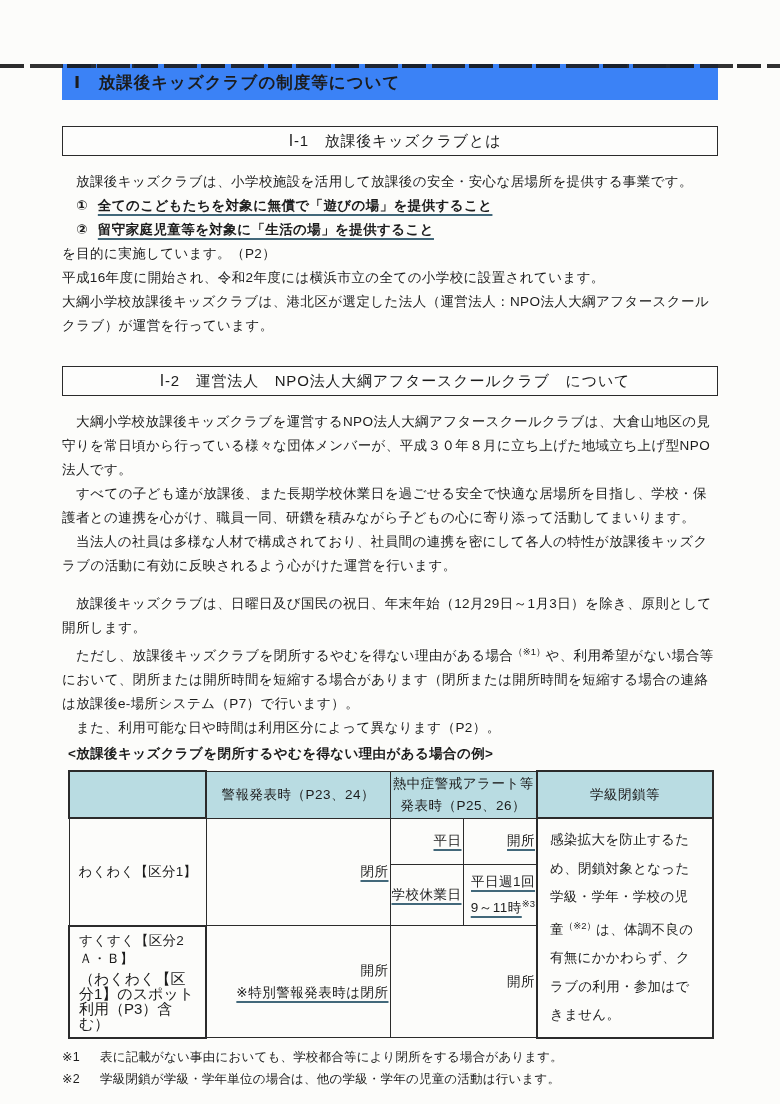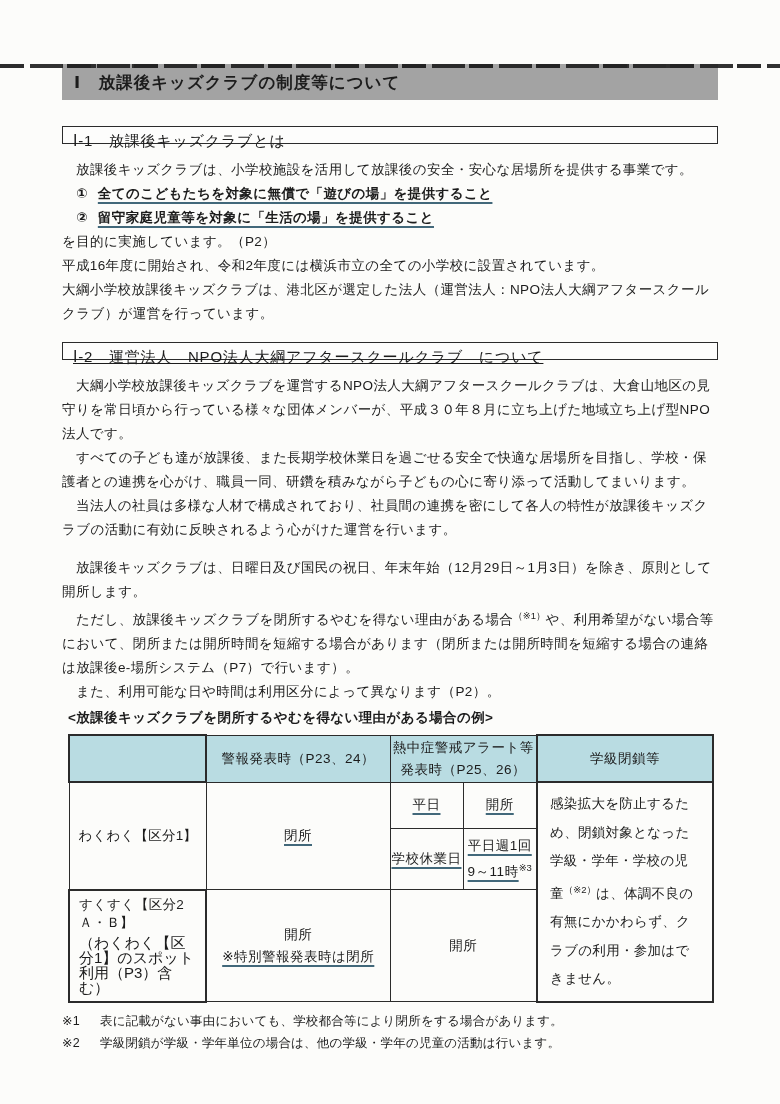--- a/index.html
+++ b/index.html
@@ -13,33 +13,34 @@
   .page{position:relative;width:780px;height:1104px;background:#fcfcfa;}
   .scan-edge{position:absolute;top:0;left:0;width:100%;height:4px;
     background:
       repeating-linear-gradient(90deg,#161616 0 24px,transparent 24px 30px,#1d1d1d 30px 63px,transparent 63px 67px),
       repeating-linear-gradient(90deg,transparent 0 9px,#222 9px 14px,transparent 14px 41px);
     opacity:.9;}
   .content{padding:0 62px;}
 
   .title-bar{
     margin-top:64px;height:36px;line-height:36px;
-    background:#a3a3a3;
+    background:#3b82f6;
     font-size:16.5px;font-weight:bold;letter-spacing:1px;
     padding-left:12px;box-sizing:border-box;
   }
   .sec-box{
     border:1.6px solid #2b2b2b;
-    height:18px;line-height:27px;
+    height:30px;line-height:27px;
     font-size:15px;letter-spacing:.8px;
     padding-left:10px;box-sizing:border-box;
     background:#fdfdfc;
+    text-align:center;
   }
   .sec-box.s1{margin-top:26px;}
-  .sec-box.s2{margin-top:16px;text-decoration:underline;}
+  .sec-box.s2{margin-top:28px;}
   .sec-box.s3{margin-top:12px;}
 
   .para-block{margin-top:14px;font-size:13.5px;line-height:24px;letter-spacing:.4px;}
   .para{text-indent:14px;margin:0;}
   .para.no-indent{text-indent:0;}
   .list-line{margin:0;padding-left:14px;font-weight:bold;}
   .list-num{margin-right:10px;}
   .ul{
     text-decoration:underline;
     text-decoration-color:#42687a;
@@ -53,21 +54,21 @@
   table.kids{
     border-collapse:collapse;
     margin:4px 0 0 6px;
     width:644px;
     table-layout:fixed;
     font-size:13.5px;
   }
   table.kids td{border:1.3px solid #2b2b2b;box-sizing:border-box;}
   table.kids .outer{border-width:2px;}
   td.hdr{background:#b9dce2;text-align:center;vertical-align:middle;line-height:20px;letter-spacing:.5px;}
-  td.c{text-align:center;vertical-align:middle;letter-spacing:.5px;}
+  td.c{text-align:right;vertical-align:middle;letter-spacing:.5px;}
   td.rowlabel{text-align:left;vertical-align:middle;padding:4px 6px 4px 9px;letter-spacing:.2px;}
   td.closure{vertical-align:top;padding:7px 12px;line-height:28.5px;letter-spacing:.3px;text-align:left;}
   .sub-label{font-size:15px;line-height:15px;letter-spacing:0;display:block;margin-top:3px;}
   .cell-line{display:block;line-height:22px;}
 
   .footnotes{margin-top:8px;font-size:12.5px;line-height:21px;letter-spacing:.2px;}
   .fn{display:flex;margin:0 0 1px 0;}
   .fn-num{flex:0 0 38px;}
   .fn-text{flex:1;}
 </style>

